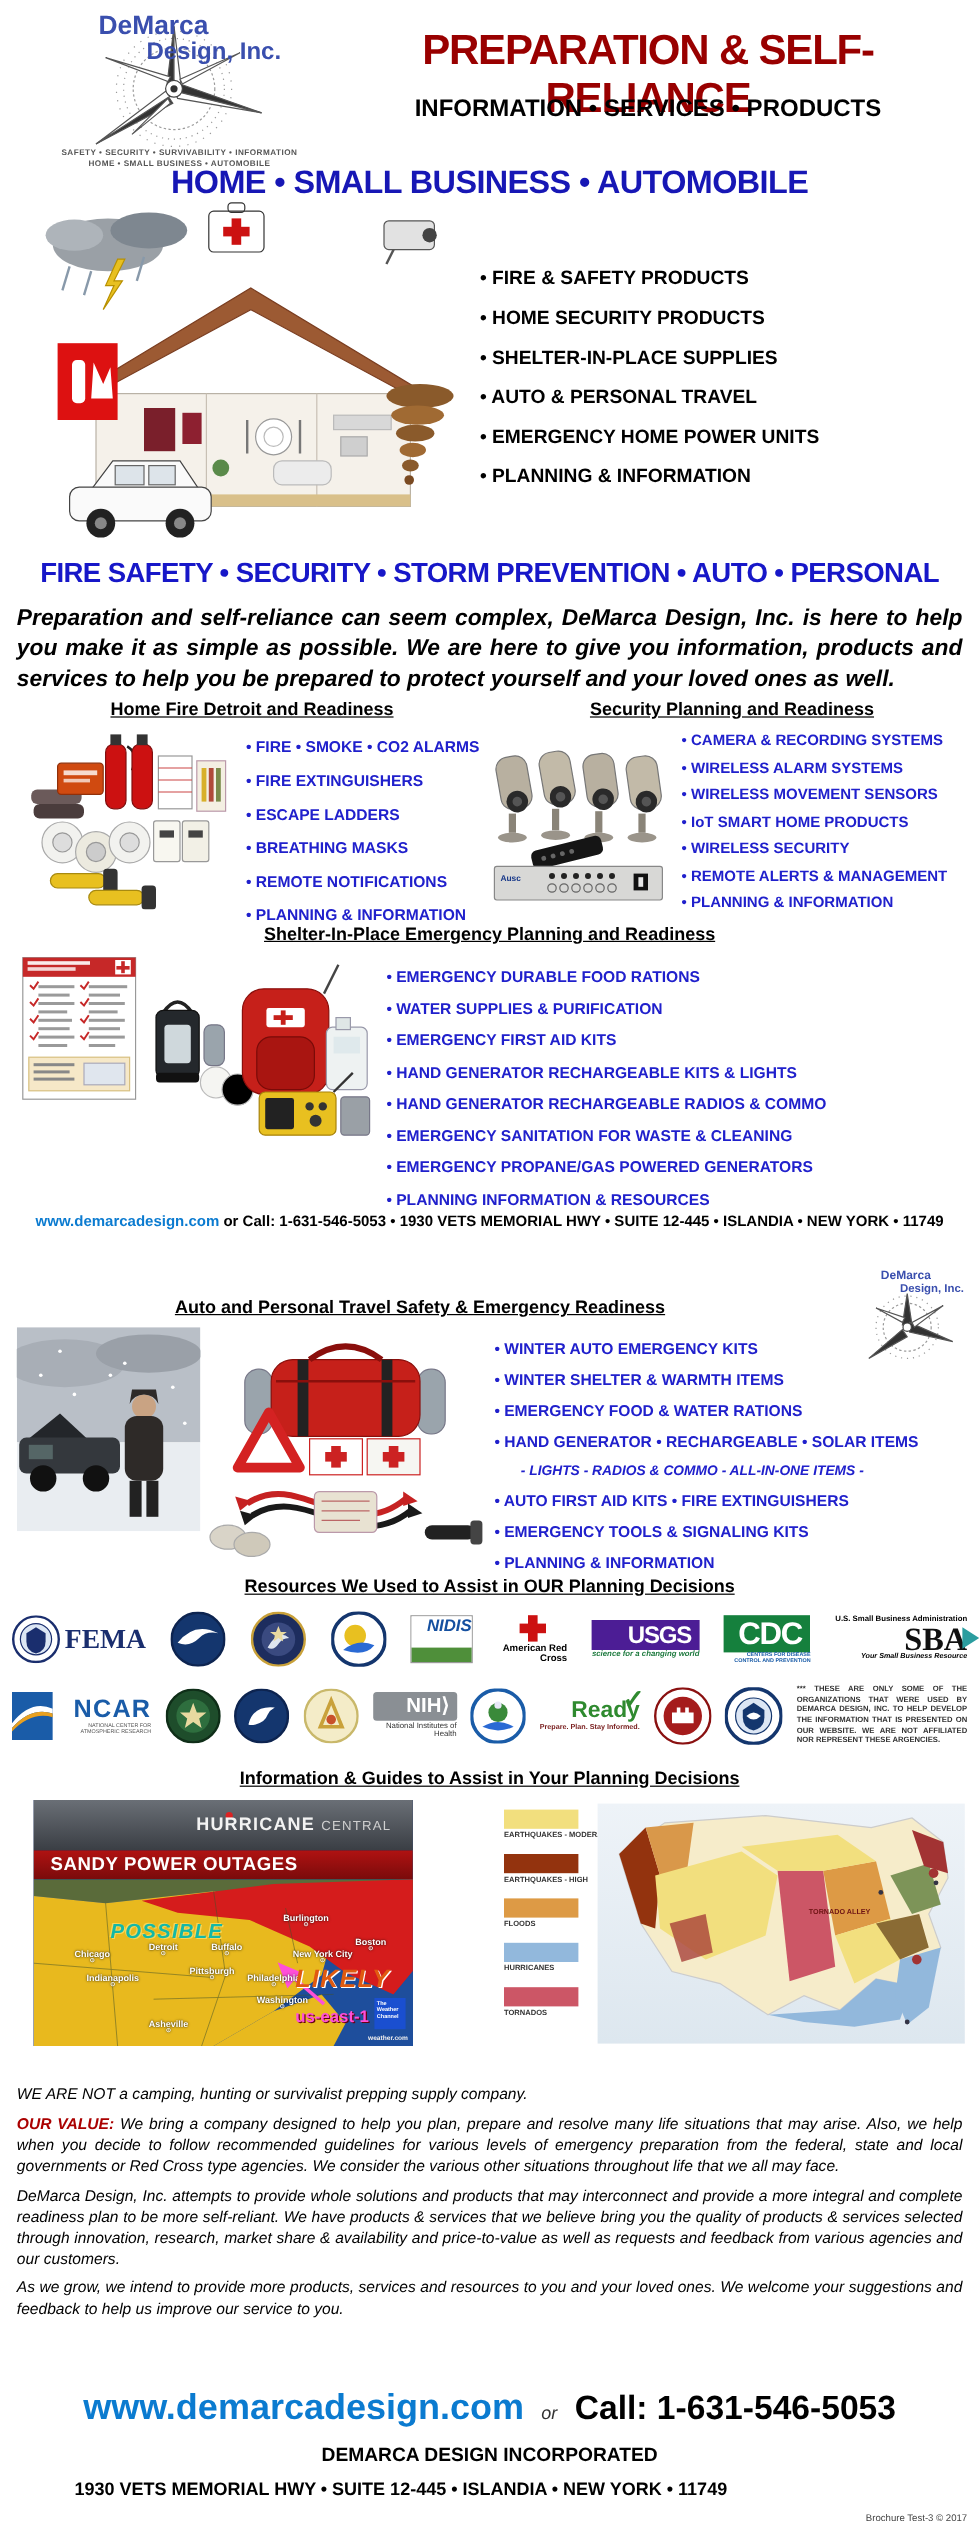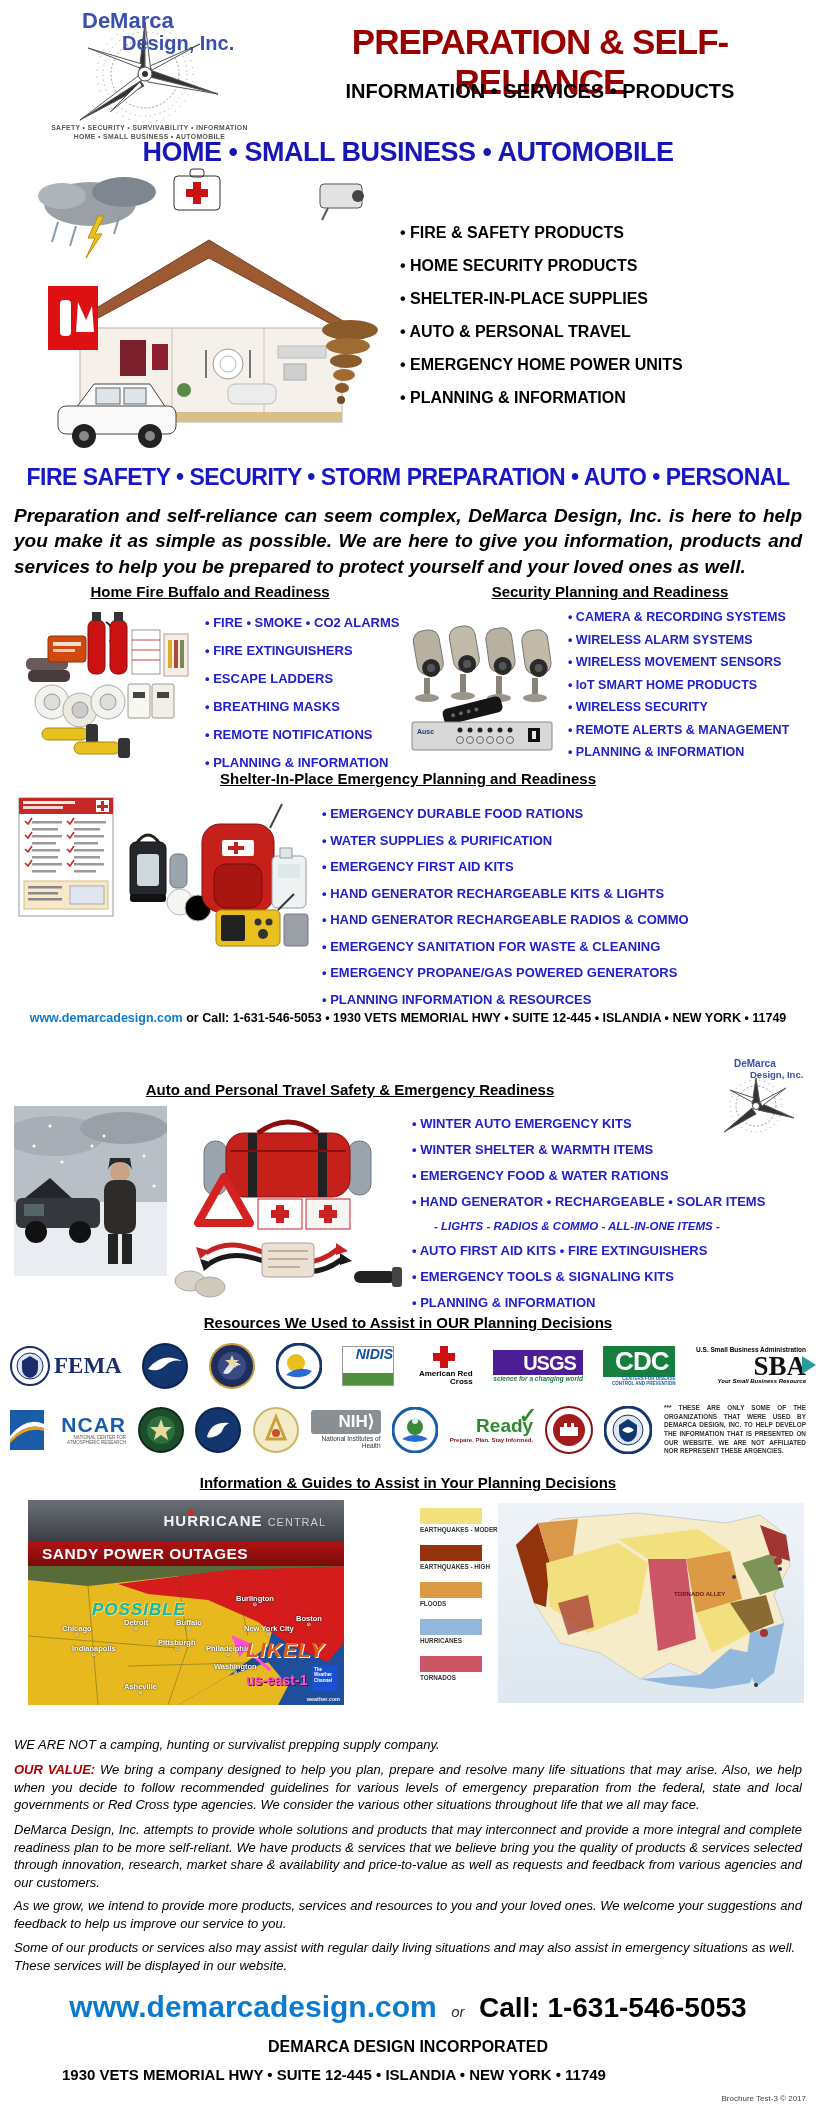--- a/index.html
+++ b/index.html
@@ -233,24 +233,24 @@
 
   <div class="hero-bullets">
     <div class="b">FIRE &amp; SAFETY PRODUCTS</div>
     <div class="b">HOME SECURITY PRODUCTS</div>
     <div class="b">SHELTER-IN-PLACE SUPPLIES</div>
     <div class="b">AUTO &amp; PERSONAL TRAVEL</div>
     <div class="b">EMERGENCY HOME POWER UNITS</div>
     <div class="b">PLANNING &amp; INFORMATION</div>
   </div>
 
-  <div class="banner">FIRE SAFETY • SECURITY • STORM PREPARATION • AUTO • PERSONAL</div>
+  <div class="banner">FIRE SAFETY • SECURITY • STORM PREVENTION • AUTO • PERSONAL</div>
   <div class="intro">Preparation and self-reliance can seem complex, DeMarca Design, Inc. is here to help you make it as simple as possible.  We are here to give you information, products and services to help you be prepared to protect yourself and your loved ones as well.</div>
 
-  <div class="sec-head fire-head">Home Fire Buffalo and Readiness</div>
+  <div class="sec-head fire-head">Home Fire Detroit and Readiness</div>
   <div class="sec-head sec2-head">Security Planning and Readiness</div>
 
   <svg class="fire-illustration" width="172" height="152" viewBox="0 0 172 152">
     <rect x="4" y="52" width="42" height="12" rx="5" fill="#6b5a5a"></rect>
       <rect x="6" y="64" width="42" height="12" rx="5" fill="#4a3c3c"></rect>
     <rect x="26" y="30" width="38" height="26" rx="3" fill="#d04a10" stroke="#90300a"></rect>
       <rect x="31" y="36" width="28" height="4" fill="#fff" opacity=".8"></rect>
       <rect x="31" y="43" width="22" height="3" fill="#fff" opacity=".7"></rect>
     <rect x="66" y="14" width="17" height="54" rx="7" fill="#cc1111" stroke="#801010"></rect>
       <rect x="70" y="6" width="9" height="9" fill="#333"></rect>
@@ -763,21 +763,20 @@
         <circle cx="282" cy="66" r="2" fill="#334"></circle>
         <circle cx="236" cy="74" r="2" fill="#334"></circle>
     </svg>
     <div class="ta-label">TORNADO ALLEY</div>
   </div>
 
   <div class="para p1">WE ARE NOT a camping, hunting or survivalist prepping supply company.</div>
   <div class="para p2"><span class="ourvalue">OUR VALUE:</span><span> We bring a company designed to help you plan, prepare and resolve many life situations that may arise.  Also, we help when you decide to follow recommended guidelines for various levels of emergency preparation from the federal, state and local governments or Red Cross type agencies. We  consider the various other situations throughout life that we all may face.</span></div>
   <div class="para p3">DeMarca Design, Inc. attempts to provide whole solutions and products that may interconnect and provide a more integral and complete readiness plan to be more self-reliant.   We have products &amp; services that we believe bring you the quality of products &amp; services selected through innovation, research, market share &amp; availability and price-to-value as well as requests and feedback from various agencies and our customers.</div>
   <div class="para p4">As we grow, we intend to provide more products, services and resources to you and your loved ones.  We welcome your suggestions and feedback to help us improve our service to you.</div>
-  <div class="para p5">Some of our products or services also may assist with regular daily living situations and may also assist in emergency situations as well.  These services will be displayed in our website.</div>
 
   <div class="footer-line">
     <span class="f-url">www.demarcadesign.com</span>
     <span class="f-or">or</span>
     <span class="f-call">Call: 1-631-546-5053</span>
   </div>
   <div class="f-company">DEMARCA DESIGN INCORPORATED</div>
   <div class="f-address">1930 VETS MEMORIAL HWY • SUITE 12-445 • ISLANDIA • NEW YORK • 11749</div>
   <div class="f-note">Brochure Test-3  © 2017</div>
 

